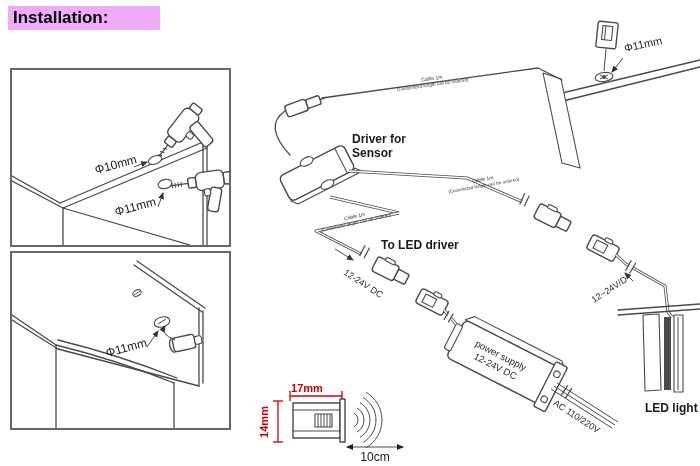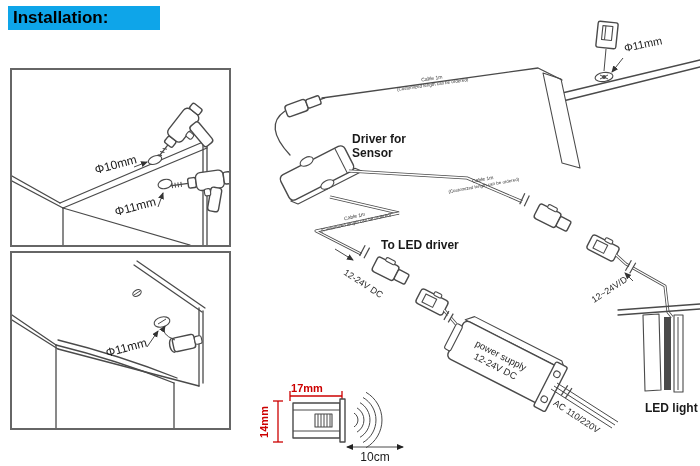--- a/index.html
+++ b/index.html
@@ -1,18 +1,18 @@
 <!DOCTYPE html>
 <html><head>
 <meta charset="utf-8">
 <style>
   html,body{margin:0;padding:0;background:#fff;}
   .stage{position:relative;width:700px;height:466px;background:#ffffff;overflow:hidden;
          font-family:"Liberation Sans",sans-serif;}
-  .title-bar{position:absolute;left:8px;top:6px;width:152px;height:24px;background:#0ea5e9;
+  .title-bar{position:absolute;left:8px;top:6px;width:152px;height:24px;background:#f0abfc;
              display:flex;align-items:center;padding-left:5px;box-sizing:border-box;}
   .title-bar span{font-weight:bold;font-size:17px;color:#000;}
   .step-box{position:absolute;border:2px solid #666;background:#fff;box-sizing:content-box;}
   .box1{left:10px;top:68px;width:217px;height:175px;}
   .box2{left:10px;top:251px;width:217px;height:175px;}
   .dim-svg{position:absolute;left:258px;top:383px;}
   .main-svg{position:absolute;left:235px;top:20px;}
   
   svg{display:block;}
   .ln{stroke:#4a4a4a;stroke-width:1.3;fill:none;stroke-linecap:round;stroke-linejoin:round;}

